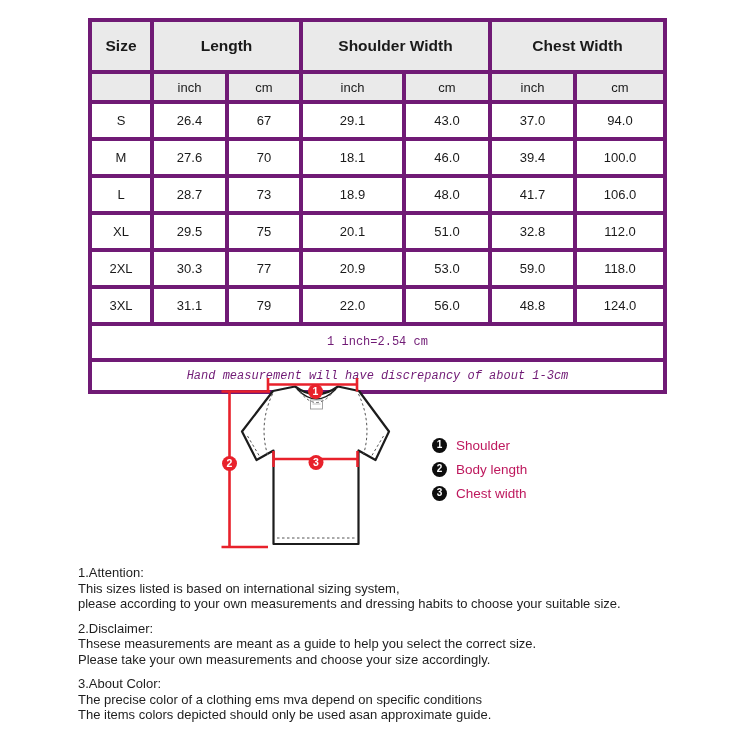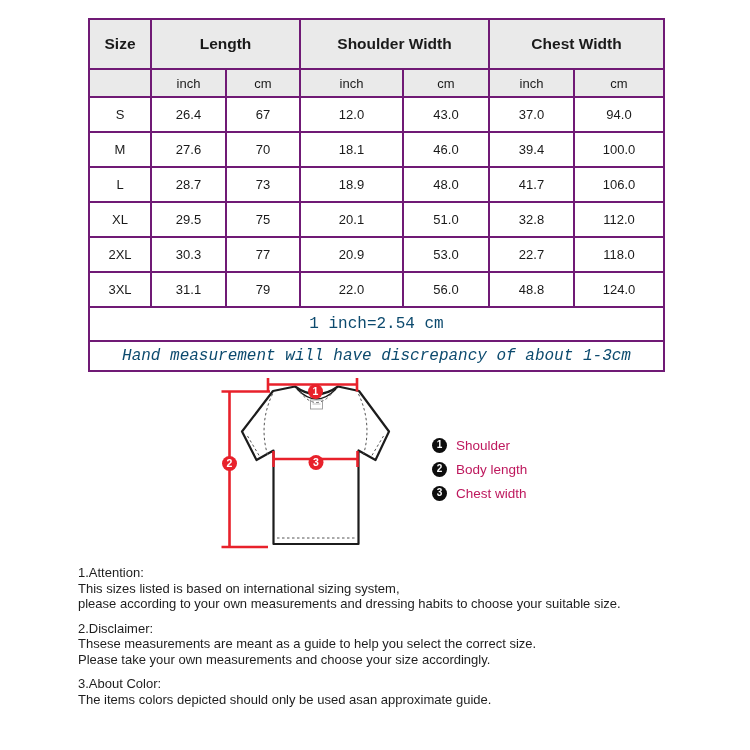--- a/index.html
+++ b/index.html
@@ -6,27 +6,27 @@
   body{
     width:750px;height:750px;background:#ffffff;position:relative;
     font-family:"Liberation Sans",sans-serif;color:#1a1a1a;overflow:hidden;
   }
   .stage{position:absolute;inset:0;width:750px;height:750px;}
 
   
   .table-wrap{position:absolute;left:88px;top:18px;}
   table.size-chart{border-collapse:collapse;table-layout:fixed;width:575px;}
   table.size-chart th,table.size-chart td{
-    border:2px solid #701a75;text-align:center;vertical-align:middle;padding:0;
+    border:4px solid #701a75;text-align:center;vertical-align:middle;padding:0;
   }
   tr.group-row th{height:48px;font-size:15.5px;font-weight:bold;background:#eaeaea;}
   tr.unit-row th{height:26px;font-size:13px;font-weight:normal;background:#eaeaea;}
   tbody td{height:33px;font-size:13px;background:#ffffff;}
   td.size-cell{font-size:13px;}
-  tfoot td{background:#ffffff;font-family:"Liberation Mono",monospace;font-size:16px;color:#0c4a6e;}
+  tfoot td{background:#ffffff;font-family:"Liberation Mono",monospace;font-size:12px;color:#701a75;}
   td.foot-1{height:32px;}
   td.foot-2{height:28px;font-style:italic;}
 
   
   .diagram-svg{position:absolute;left:200px;top:365px;}
 
   .legend{position:absolute;left:432px;top:433px;display:flex;flex-direction:column;}
   .legend-row{display:flex;align-items:center;height:24px;gap:9px;}
   .legend-dot{
     width:15px;height:15px;border-radius:50%;background:#0d0d0d;color:#fff;
@@ -71,21 +71,21 @@
           <th>cm</th>
           <th>inch</th>
           <th>cm</th>
         </tr>
       </thead>
       <tbody>
         <tr>
           <td class="size-cell">S</td>
           <td>26.4</td>
           <td>67</td>
-          <td>12.0</td>
+          <td>29.1</td>
           <td>43.0</td>
           <td>37.0</td>
           <td>94.0</td>
         </tr>
         <tr>
           <td class="size-cell">M</td>
           <td>27.6</td>
           <td>70</td>
           <td>18.1</td>
           <td>46.0</td>
@@ -109,21 +109,21 @@
           <td>51.0</td>
           <td>32.8</td>
           <td>112.0</td>
         </tr>
         <tr>
           <td class="size-cell">2XL</td>
           <td>30.3</td>
           <td>77</td>
           <td>20.9</td>
           <td>53.0</td>
-          <td>22.7</td>
+          <td>59.0</td>
           <td>118.0</td>
         </tr>
         <tr>
           <td class="size-cell">3XL</td>
           <td>31.1</td>
           <td>79</td>
           <td>22.0</td>
           <td>56.0</td>
           <td>48.8</td>
           <td>124.0</td>
@@ -211,17 +211,18 @@
       <div class="note-line">This sizes listed is based on international sizing system,</div>
       <div class="note-line">please according to your own measurements and dressing habits to choose your suitable size.</div>
     </div>
     <div class="note-section">
       <div class="note-line">2.Disclaimer:</div>
       <div class="note-line">Thsese measurements are meant as a guide to help you select the correct size.</div>
       <div class="note-line">Please take your own measurements and choose your size accordingly.</div>
     </div>
     <div class="note-section">
       <div class="note-line">3.About Color:</div>
+      <div class="note-line">The precise color of a clothing ems mva depend on specific conditions</div>
       <div class="note-line">The items colors depicted should only be used asan approximate guide.</div>
     </div>
   </div>
 
 </div>
 
 </body></html>

